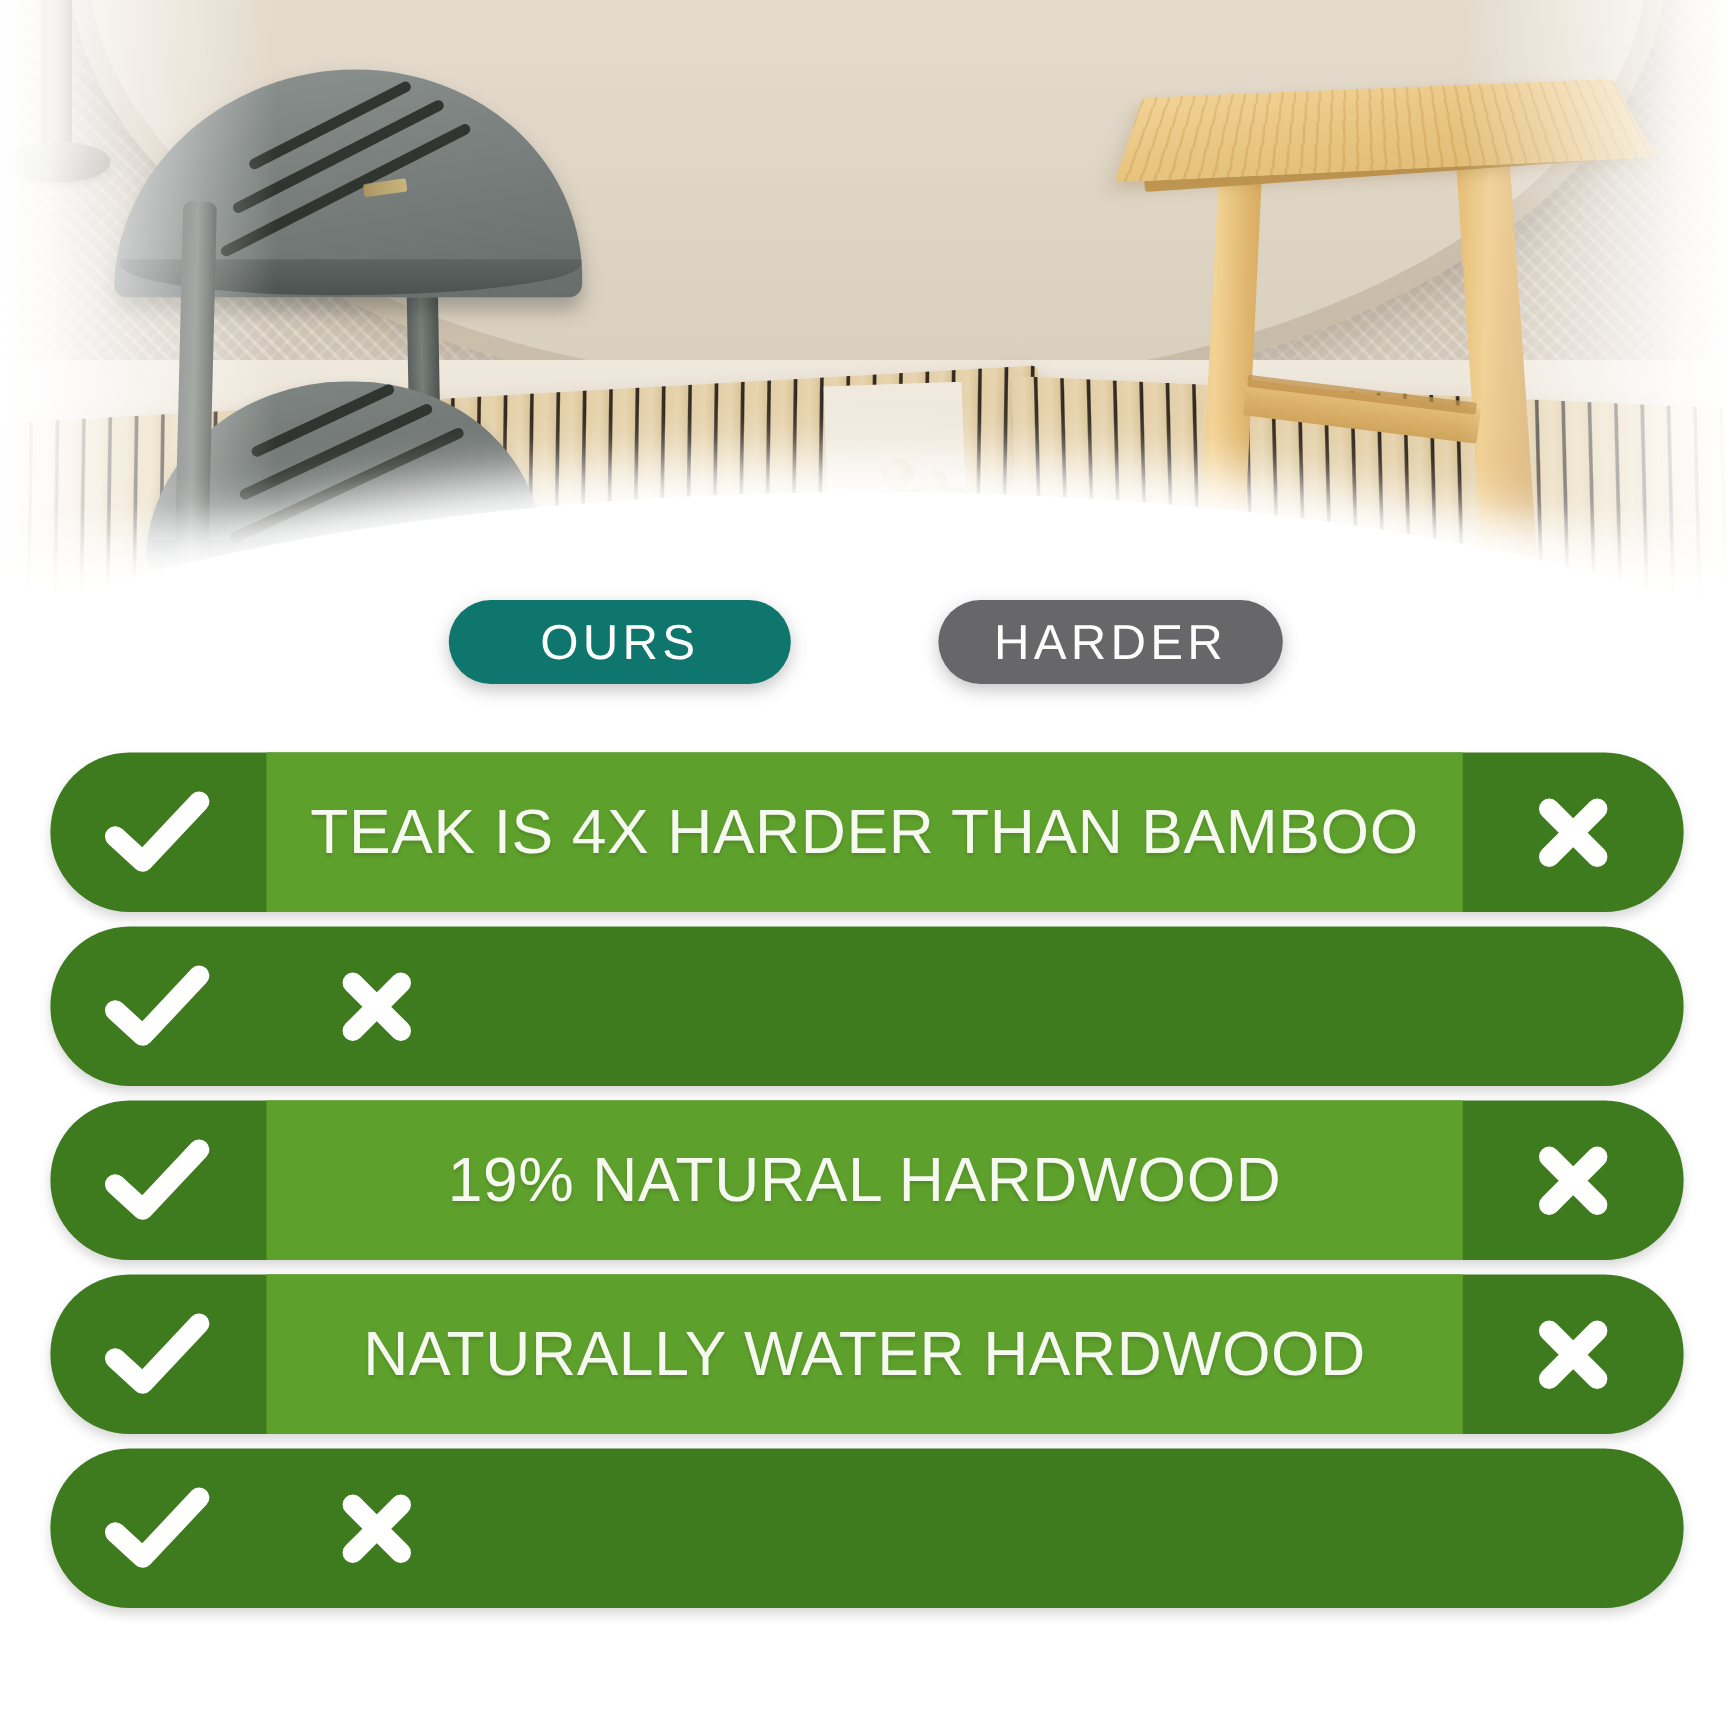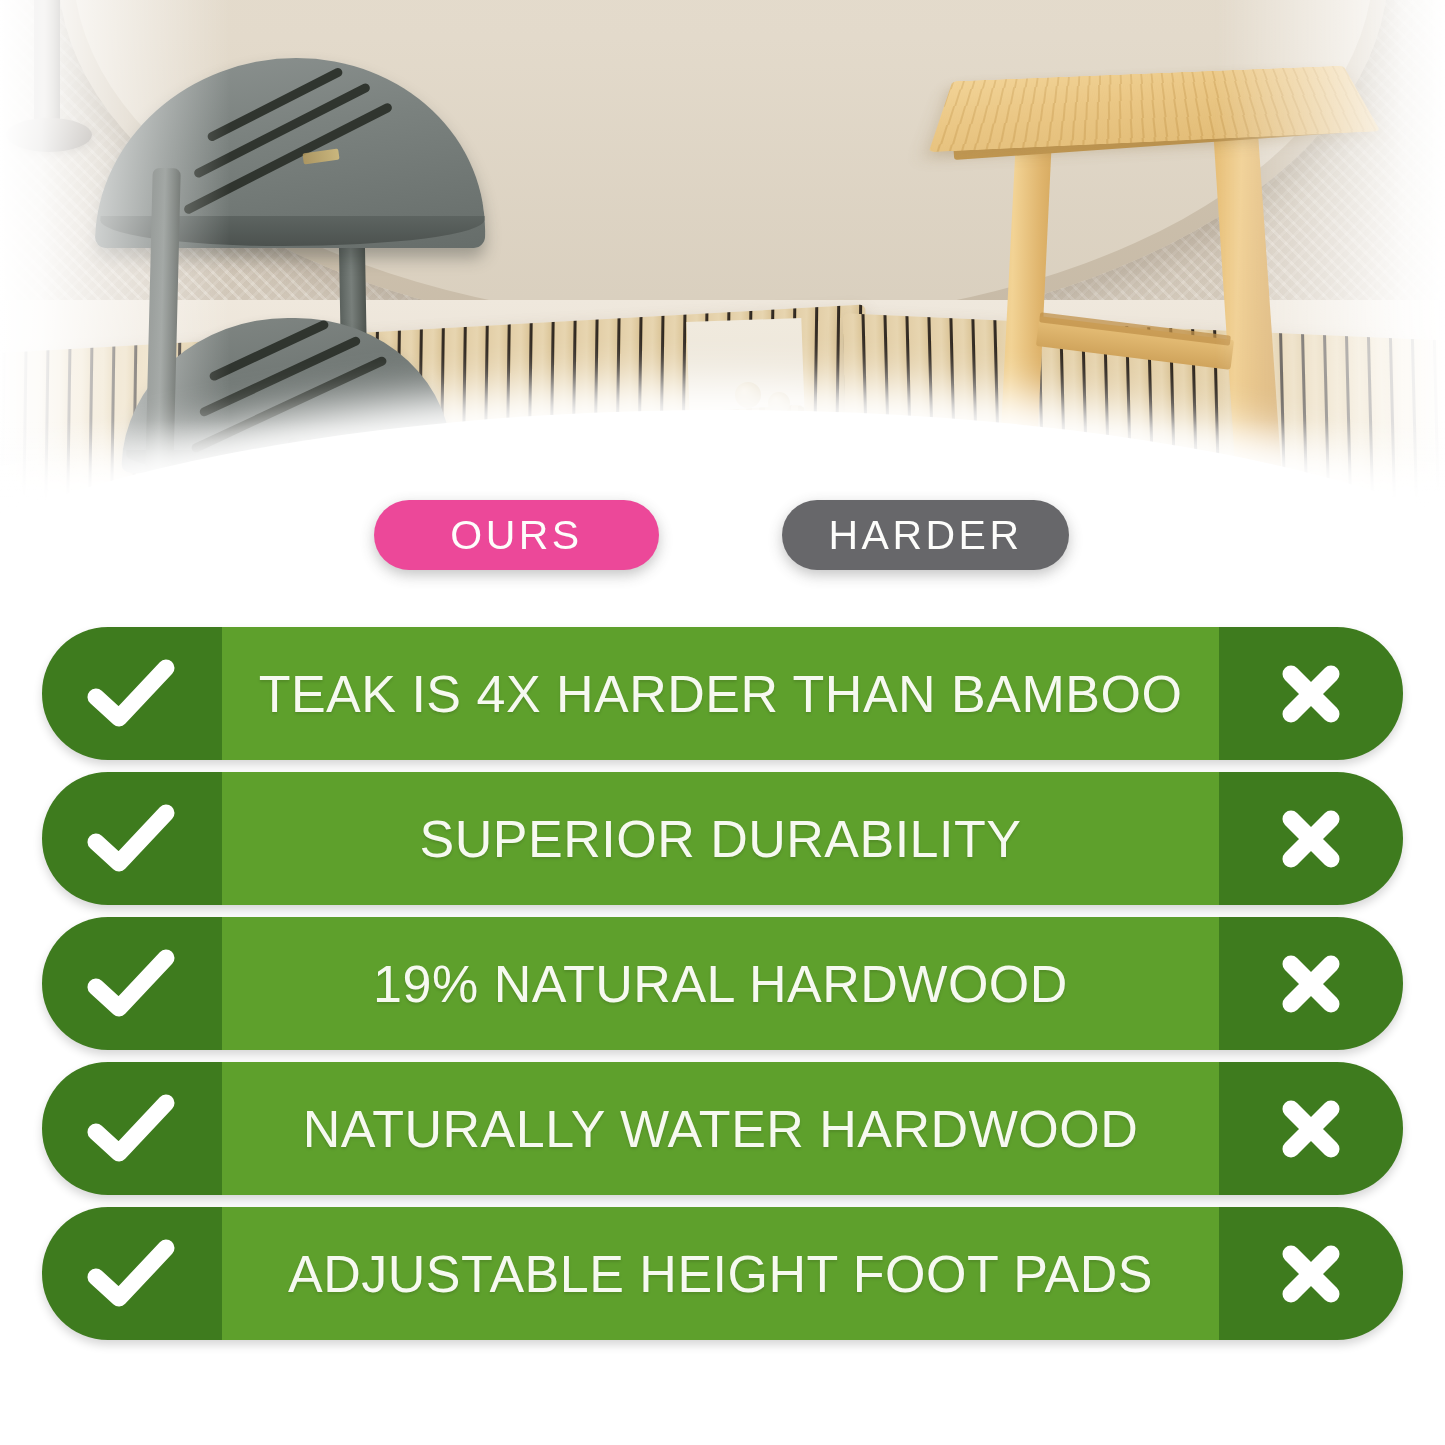--- a/index.html
+++ b/index.html
@@ -229,21 +229,21 @@
   }
 
   
   .badges{position:absolute;left:0;top:500px;width:1445px;height:72px;z-index:40;}
   .badge{
     position:absolute;height:70px;border-radius:35px;
     display:flex;align-items:center;justify-content:center;
     color:#fdfdfb;font-size:41px;letter-spacing:3.5px;font-weight:400;
     box-shadow:0 5px 14px rgba(60,60,60,.30);
   }
-  .badge-ours{left:374px;width:285px;background:#ec4899;}
+  .badge-ours{left:374px;width:285px;background:#0f766e;}
   .badge-others{left:782px;width:287px;background:#67676a;}
 
   
   .features{position:absolute;left:0;top:627px;width:1445px;}
   .row{
     position:relative;margin:0 42px 12px 42px;height:133px;
     background:#3e7b1e;border-radius:66px;
     display:flex;align-items:center;
     box-shadow:0 5px 10px rgba(0,0,0,.16);
   }
@@ -354,23 +354,20 @@
       </svg>
     </div>
   </div>
 
   <div class="row">
     <div class="row-check">
       <svg class="ic" width="92" height="76" viewBox="0 0 92 76">
         <path d="M10 41 L33 62 L80 12" fill="none" stroke="#ffffff" stroke-width="17" stroke-linecap="round" stroke-linejoin="round"></path>
       </svg>
     </div>
-    <div class="row-body">
-      <span class="row-label">SUPERIOR DURABILITY</span>
-    </div>
     <div class="row-x">
       <svg class="ic" width="68" height="68" viewBox="0 0 68 68">
         <path d="M14 14 L54 54 M54 14 L14 54" fill="none" stroke="#ffffff" stroke-width="17" stroke-linecap="round"></path>
       </svg>
     </div>
   </div>
 
   <div class="row">
     <div class="row-check">
       <svg class="ic" width="92" height="76" viewBox="0 0 92 76">
@@ -402,23 +399,20 @@
       </svg>
     </div>
   </div>
 
   <div class="row">
     <div class="row-check">
       <svg class="ic" width="92" height="76" viewBox="0 0 92 76">
         <path d="M10 41 L33 62 L80 12" fill="none" stroke="#ffffff" stroke-width="17" stroke-linecap="round" stroke-linejoin="round"></path>
       </svg>
     </div>
-    <div class="row-body">
-      <span class="row-label">ADJUSTABLE HEIGHT FOOT PADS</span>
-    </div>
     <div class="row-x">
       <svg class="ic" width="68" height="68" viewBox="0 0 68 68">
         <path d="M14 14 L54 54 M54 14 L14 54" fill="none" stroke="#ffffff" stroke-width="17" stroke-linecap="round"></path>
       </svg>
     </div>
   </div>
 
 </div>
 
 </body></html>

